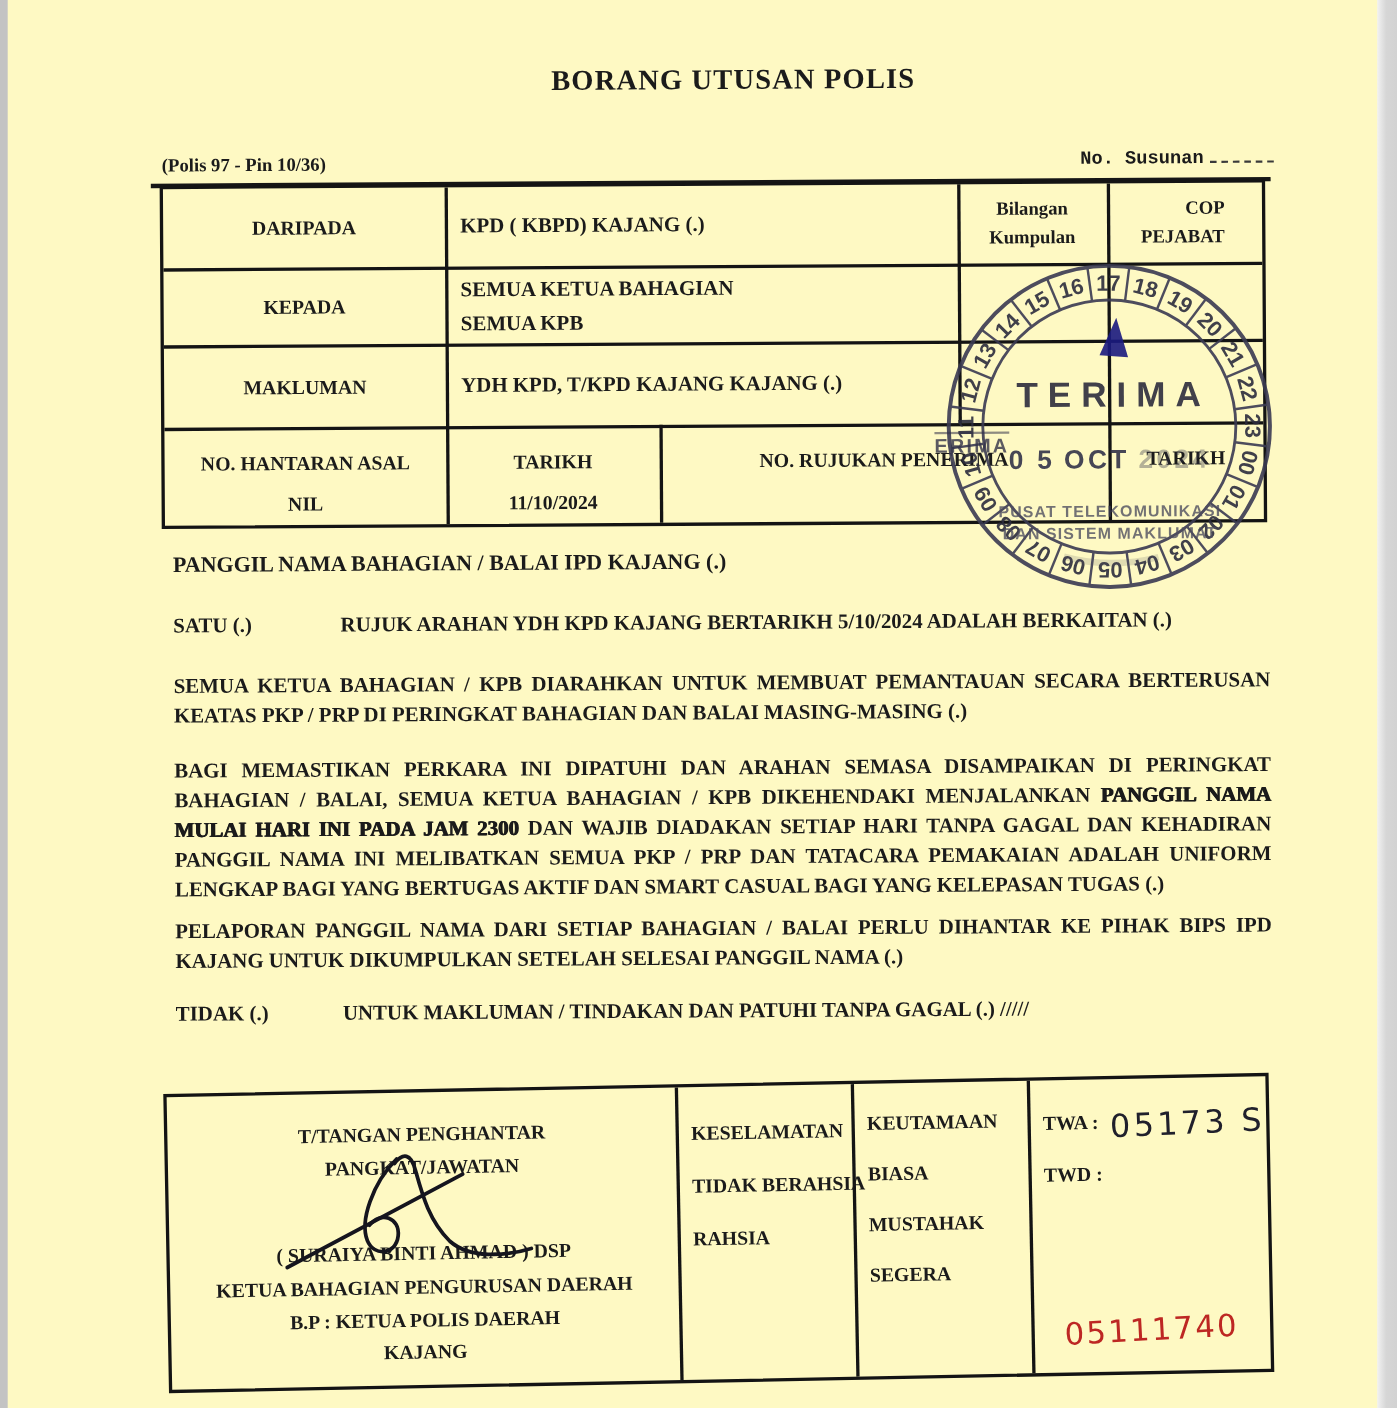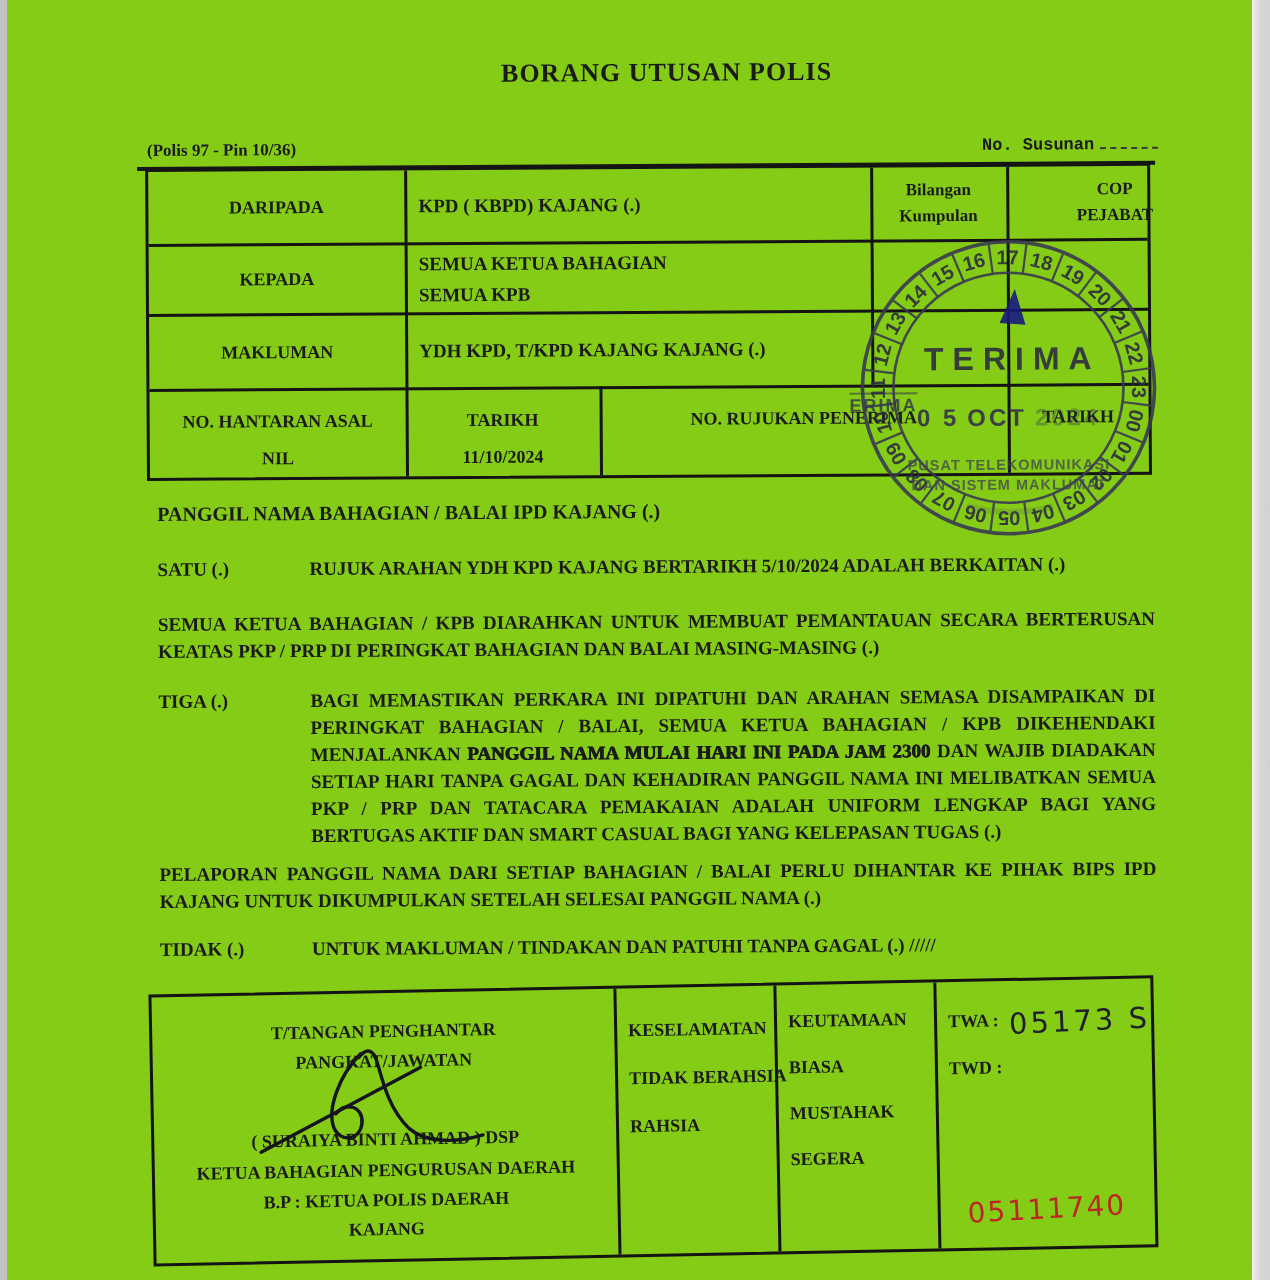--- a/index.html
+++ b/index.html
@@ -1,16 +1,16 @@
 <!DOCTYPE html>
 <html><head>
 <meta charset="utf-8">
 <style>
   html,body{margin:0;padding:0;background:#ffffff;}
-  #page{position:relative;width:1270px;height:1280px;overflow:hidden;background:#84cc16;
+  #page{position:relative;width:1270px;height:1280px;overflow:hidden;background:#fef9c3;
         font-family:"Liberation Serif",serif;color:#1b1b1b;}
   .edge{position:absolute;top:0;height:100%;}
   .edge.left{left:0;width:7px;background:#c3c3c3;}
   .edge.right{right:0;width:18px;background:linear-gradient(to right,#f2f2f2,#d6d6d6 45%,#d2d2d2);}
   #content{position:absolute;left:0;top:0;width:1270px;height:1280px;transform:rotate(-0.35deg);}
 
   .title{position:absolute;left:160px;top:58px;width:1020px;text-align:center;
          font-size:26px;font-weight:700;letter-spacing:1px;}
   .formcode{position:absolute;left:150px;top:138px;font-size:17px;font-weight:700;}
   .susunan{position:absolute;left:985px;top:138px;font-size:17px;font-weight:700;white-space:nowrap;font-family:Liberation Mono, monospace;}
@@ -80,21 +80,21 @@
     <div class="susunan"><span>No. Susunan</span><span class="dashes"></span></div>
     <div class="rule"></div>
 
     <div id="toptable">
       <div class="cell lblcell" style="left:0;top:0;width:256px;height:72px;">DARIPADA</div>
       <div class="cell valcell" style="left:258px;top:0;width:462px;height:72px;">KPD ( KBPD)  KAJANG (.)</div>
       <div class="cell smallhead" style="left:722px;top:0;width:136px;height:72px;">
         <span>Bilangan</span>
         <span>Kumpulan</span>
       </div>
-      <div class="cell smallhead" style="left:903px;top:0;width:127px;height:72px;">
+      <div class="cell smallhead" style="left:838px;top:0;width:127px;height:72px;align-items:flex-end;">
         <span>COP</span>
         <span>PEJABAT</span>
       </div>
 
       <div class="cell lblcell" style="left:0;top:75px;width:256px;height:67px;">KEPADA</div>
       <div class="cell valcell" style="left:258px;top:75px;width:462px;height:67px;line-height:31px;">
         <span>SEMUA KETUA BAHAGIAN</span>
         <span>SEMUA KPB</span>
       </div>
 
@@ -128,21 +128,20 @@
     <div id="bodytext">
       <div class="bheading">PANGGIL NAMA BAHAGIAN / BALAI IPD KAJANG (.)</div>
       <div class="para p-satu">
         <div class="plabel">SATU (.)</div>
         <div class="ptext">RUJUK ARAHAN YDH KPD KAJANG BERTARIKH 5/10/2024 ADALAH BERKAITAN (.)</div>
       </div>
       <div class="para p-dua">
         <div class="ptext">SEMUA KETUA BAHAGIAN / KPB DIARAHKAN UNTUK MEMBUAT PEMANTAUAN SECARA BERTERUSAN KEATAS PKP / PRP DI PERINGKAT BAHAGIAN DAN BALAI MASING-MASING (.)</div>
       </div>
       <div class="para p-tiga">
-        <div class="plabel">TIGA (.)</div>
         <div class="ptext"><span>BAGI MEMASTIKAN PERKARA INI DIPATUHI DAN ARAHAN SEMASA DISAMPAIKAN DI PERINGKAT BAHAGIAN / BALAI, SEMUA KETUA BAHAGIAN / KPB DIKEHENDAKI MENJALANKAN </span><span class="xbold">PANGGIL NAMA MULAI HARI INI PADA JAM 2300</span><span> DAN WAJIB DIADAKAN SETIAP HARI TANPA GAGAL DAN KEHADIRAN PANGGIL NAMA INI MELIBATKAN SEMUA PKP / PRP DAN TATACARA PEMAKAIAN ADALAH UNIFORM LENGKAP BAGI YANG BERTUGAS AKTIF DAN SMART CASUAL BAGI YANG KELEPASAN TUGAS (.)</span></div>
       </div>
       <div class="para p-empat">
         <div class="ptext">PELAPORAN PANGGIL NAMA DARI SETIAP BAHAGIAN / BALAI PERLU DIHANTAR KE PIHAK BIPS IPD KAJANG UNTUK DIKUMPULKAN SETELAH SELESAI PANGGIL NAMA (.)</div>
       </div>
       <div class="para p-lima">
         <div class="plabel">TIDAK (.)</div>
         <div class="ptext" style="text-align:left;">UNTUK MAKLUMAN / TINDAKAN DAN PATUHI TANPA GAGAL (.) /////</div>
       </div>
     </div>

